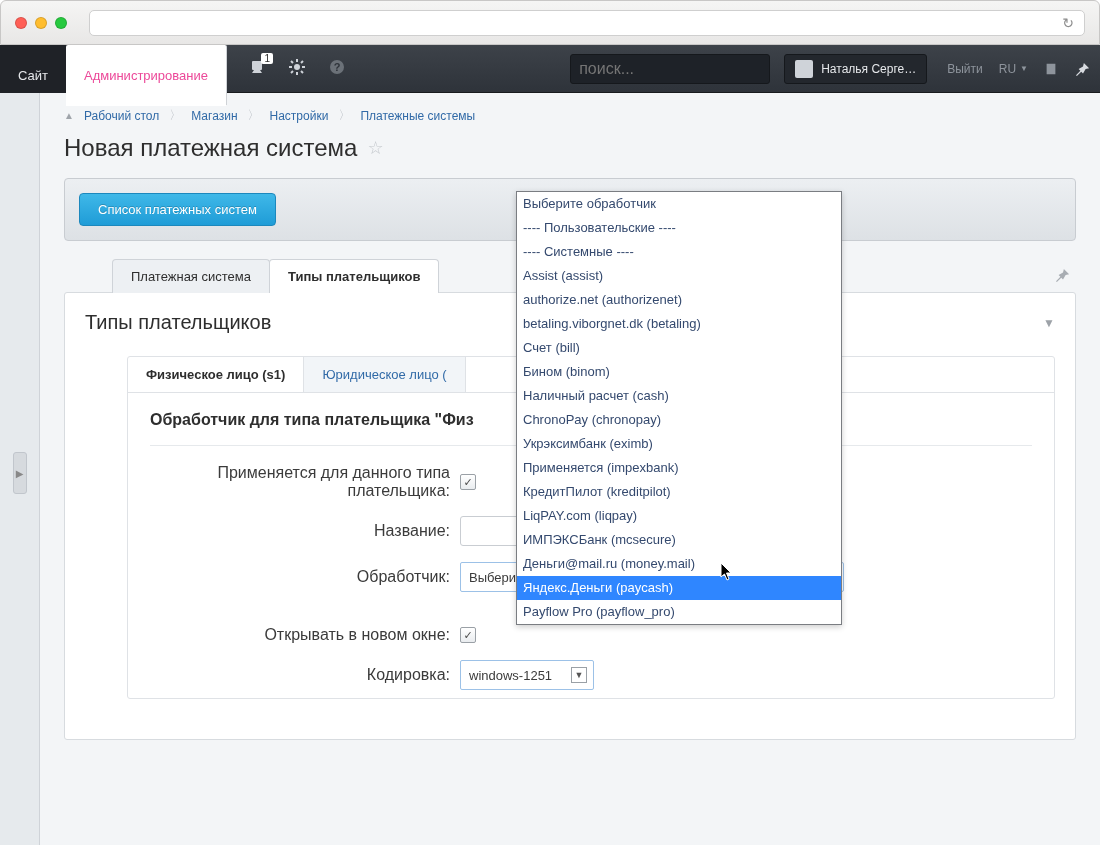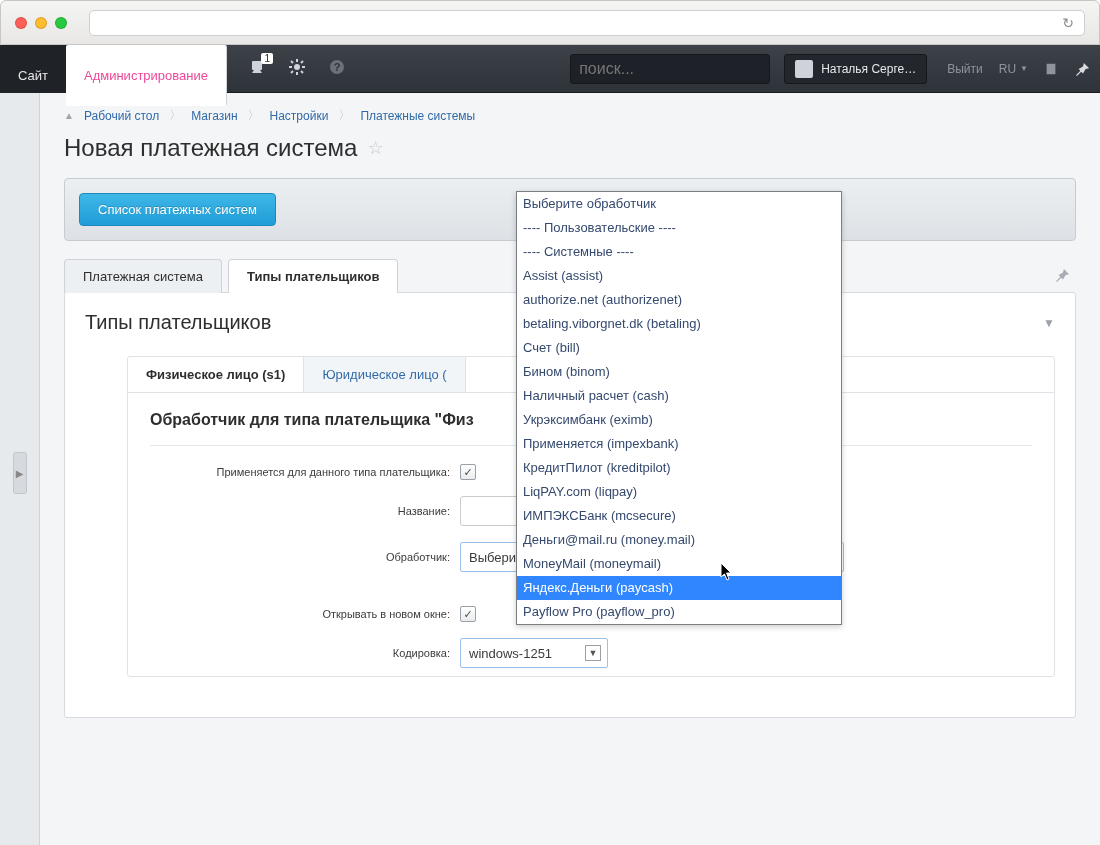--- a/index.html
+++ b/index.html
@@ -40,47 +40,47 @@
   .breadcrumb { display:flex; align-items:center; gap:10px; color:#316aa7; font-size:12px; margin-bottom:10px; }
   .breadcrumb .tri { color:#9fa4aa; font-size:10px; }
   .breadcrumb .sep { color:#b9bec4; }
 
   h1 { font-size:24px; font-weight:400; color:#2e2e2e; display:flex; align-items:center; gap:10px; margin-bottom:16px; }
   h1 .star { color:#c5c9ce; font-size:18px; }
 
   .toolbar { background:linear-gradient(#eceff2,#dde1e5); border:1px solid #c8ccd1; border-radius:4px; padding:14px; margin-bottom:18px; }
   .btn-blue { display:inline-block; background:linear-gradient(#3fb8e8,#1f9cd7); color:#fff; border:1px solid #1c88bd; border-radius:4px; padding:8px 18px; font-size:13px; cursor:pointer; text-shadow:0 -1px rgba(0,0,0,.2); }
 
-  .tabs-row { display:flex; align-items:flex-end; gap:7px; }
+  .tabs-row { display:flex; align-items:flex-end; gap:0;margin-left:48px; }
   .tab-main { border:1px solid #cfd3d8; border-bottom:none; background:#fff; color:#2e2e2e; padding:9px 18px; font-size:13px; border-radius:4px 4px 0 0; margin-right:-1px; }
   .tab-main.inactive { background:#edf0f3; }
   .tab-main.active { font-weight:bold; position:relative; }
   .tabs-right { margin-left:auto; color:#a8adb3; font-size:14px; padding:8px 6px; }
 
   .panel { background:#fff; border:1px solid #d7dbdf; border-radius:3px; padding:18px 20px 40px 20px; margin-top:-1px; }
   .panel-header { display:flex; align-items:center; justify-content:space-between; margin-bottom:22px; }
   .panel h2 { font-size:20px; font-weight:400; color:#2e2e2e; }
   .caret-down { color:#9da2a8; font-size:12px; }
 
   .subpanel { border:1px solid #dfe2e6; background:#fff; border-radius:3px; padding:0; margin-left:42px; }
   .subtabs { display:flex; border-bottom:1px solid #dfe2e6; }
   .subtab { padding:10px 18px; font-size:13px; border-right:1px solid #dfe2e6; }
   .subtab.active { font-weight:bold; color:#2e2e2e; }
   .subtab.inactive { background:#f2f5f8; color:#316aa7; }
   .sub-h3 { font-size:16px; font-weight:bold; color:#2e2e2e; padding:18px 22px 6px; }
   .divider { height:1px; background:#e6e9ec; margin:10px 22px; }
 
   .form-row { display:flex; align-items:center; padding:8px 22px; }
-  .form-row label { width:310px; text-align:right; color:#3b3b3b; font-size:11px; padding-right:10px; }
+  .form-row label { width:310px; text-align:right; color:#3b3b3b; font-size:16px; padding-right:10px; }
   .chk { width:16px; height:16px; border:1px solid #9aa0a6; border-radius:2px; display:inline-flex; align-items:center; justify-content:center; font-size:11px; color:#4a4a4a; background:linear-gradient(#fff,#e9ecef); }
   .text-input { width:360px; height:30px; border:1px solid #c9cdd2; border-radius:3px; padding:0 8px; font-size:13px; }
   .select { height:30px; border:1px solid #9cc1e7; border-radius:2px; display:flex; align-items:center; padding:0 6px 0 8px; font-size:13px; color:#3b3b3b; }
   .select .arrow { margin-left:6px; width:16px; height:16px; border:1px solid #5a93c8; display:flex; align-items:center; justify-content:center; color:#2c6aa8; font-size:9px; }
   .handler-select { width:384px; justify-content:space-between; }
-  .enc-select { width:148px; justify-content:space-between; }
+  .enc-select { width:134px; justify-content:space-between; }
 
   
   .dropdown-overlay { position:absolute; z-index:100; bottom: 220px; left:516px; width:326px; background:#fff; border:1px solid #7a7d82; box-shadow:0 2px 6px rgba(0,0,0,.2); }
   .dd-scroll { max-height:440px; overflow-y:auto; }
   .dd-item { padding:2px 6px; font-size:13px; color:#34496e; white-space:nowrap; cursor:default; line-height:20px; }
   .dd-item.selected { background:#2f86ff; color:#ffffff; }
 
   .cursor { position:absolute; z-index:200; left:720px; bottom: 263px; width:14px; height:20px; }
   .cursor svg { width:14px; height:20px; }
 
@@ -258,27 +258,27 @@
   <div class="dd-scroll" id="dd-scroll">
       <div class="dd-item">Выберите обработчик</div>
       <div class="dd-item">---- Пользовательские ----</div>
       <div class="dd-item">---- Системные ----</div>
       <div class="dd-item">Assist (assist)</div>
       <div class="dd-item">authorize.net (authorizenet)</div>
       <div class="dd-item">betaling.viborgnet.dk (betaling)</div>
       <div class="dd-item">Счет (bill)</div>
       <div class="dd-item">Бином (binom)</div>
       <div class="dd-item">Наличный расчет (cash)</div>
+      <div class="dd-item">ChronoPay (chronopay)</div>
       <div class="dd-item">Укрэксимбанк (eximb)</div>
       <div class="dd-item">Применяется (impexbank)</div>
       <div class="dd-item">КредитПилот (kreditpilot)</div>
       <div class="dd-item">LiqPAY.com (liqpay)</div>
       <div class="dd-item">ИМПЭКСБанк (mcsecure)</div>
       <div class="dd-item">Деньги@mail.ru (money.mail)</div>
-      <div class="dd-item">MoneyMail (moneymail)</div>
       <div class="dd-item selected">Яндекс.Деньги (paycash)</div>
       <div class="dd-item">Payflow Pro (payflow_pro)</div>
     </div>
 </div>
 
 <div class="cursor">
   <svg viewBox="0 0 14 20">
       <path d="M1 1 L1 15 L4.5 12 L7 18 L9 17 L6.5 11 L11 11 Z" fill="#000" stroke="#fff" stroke-width="1"></path>
     </svg>
 </div>

